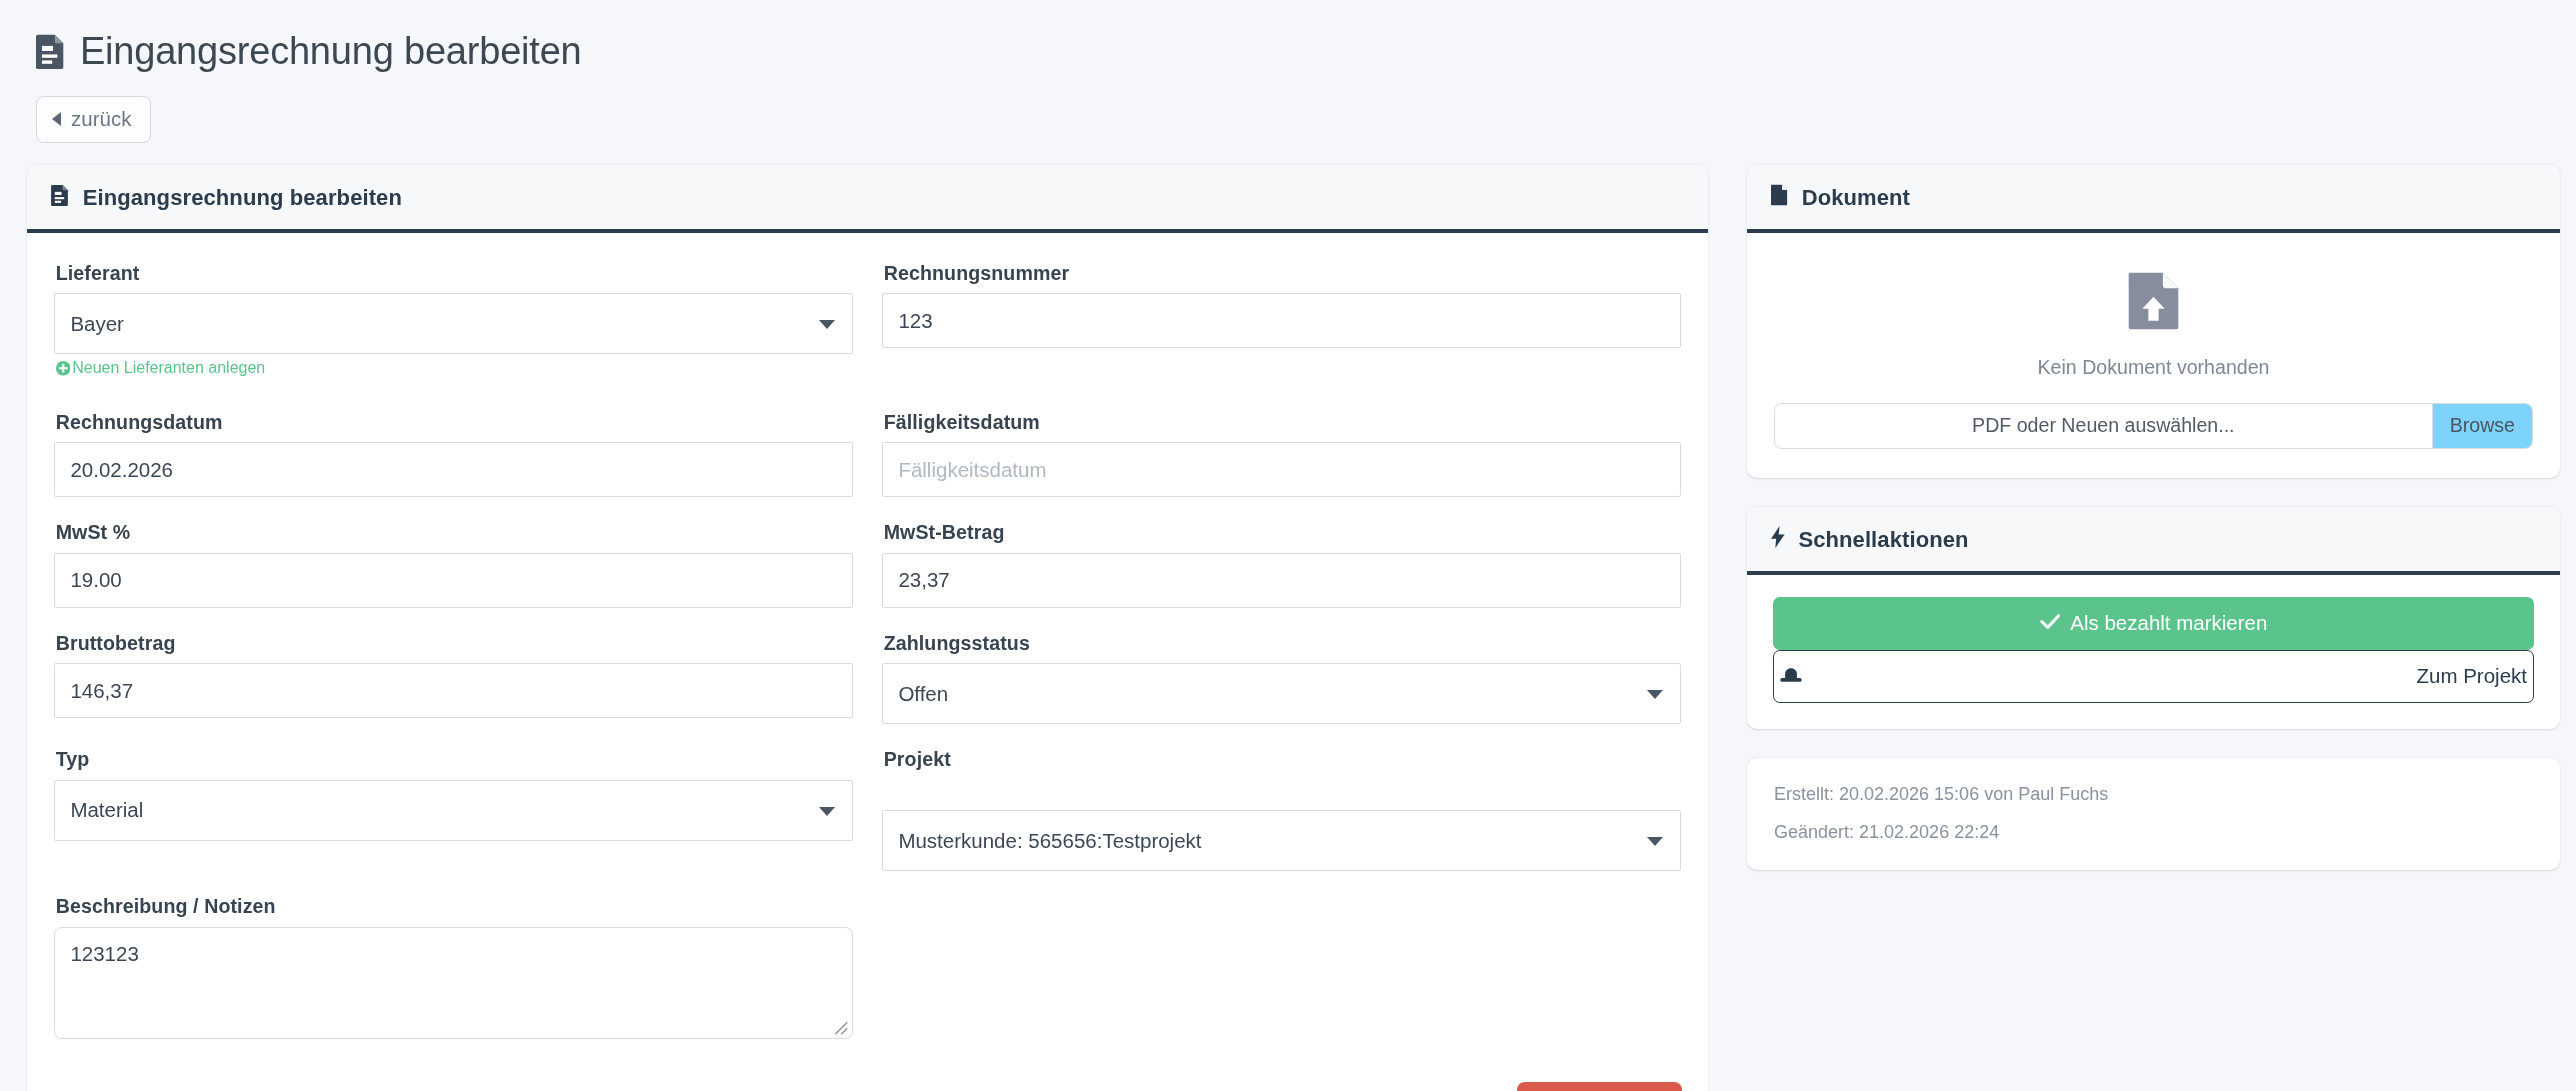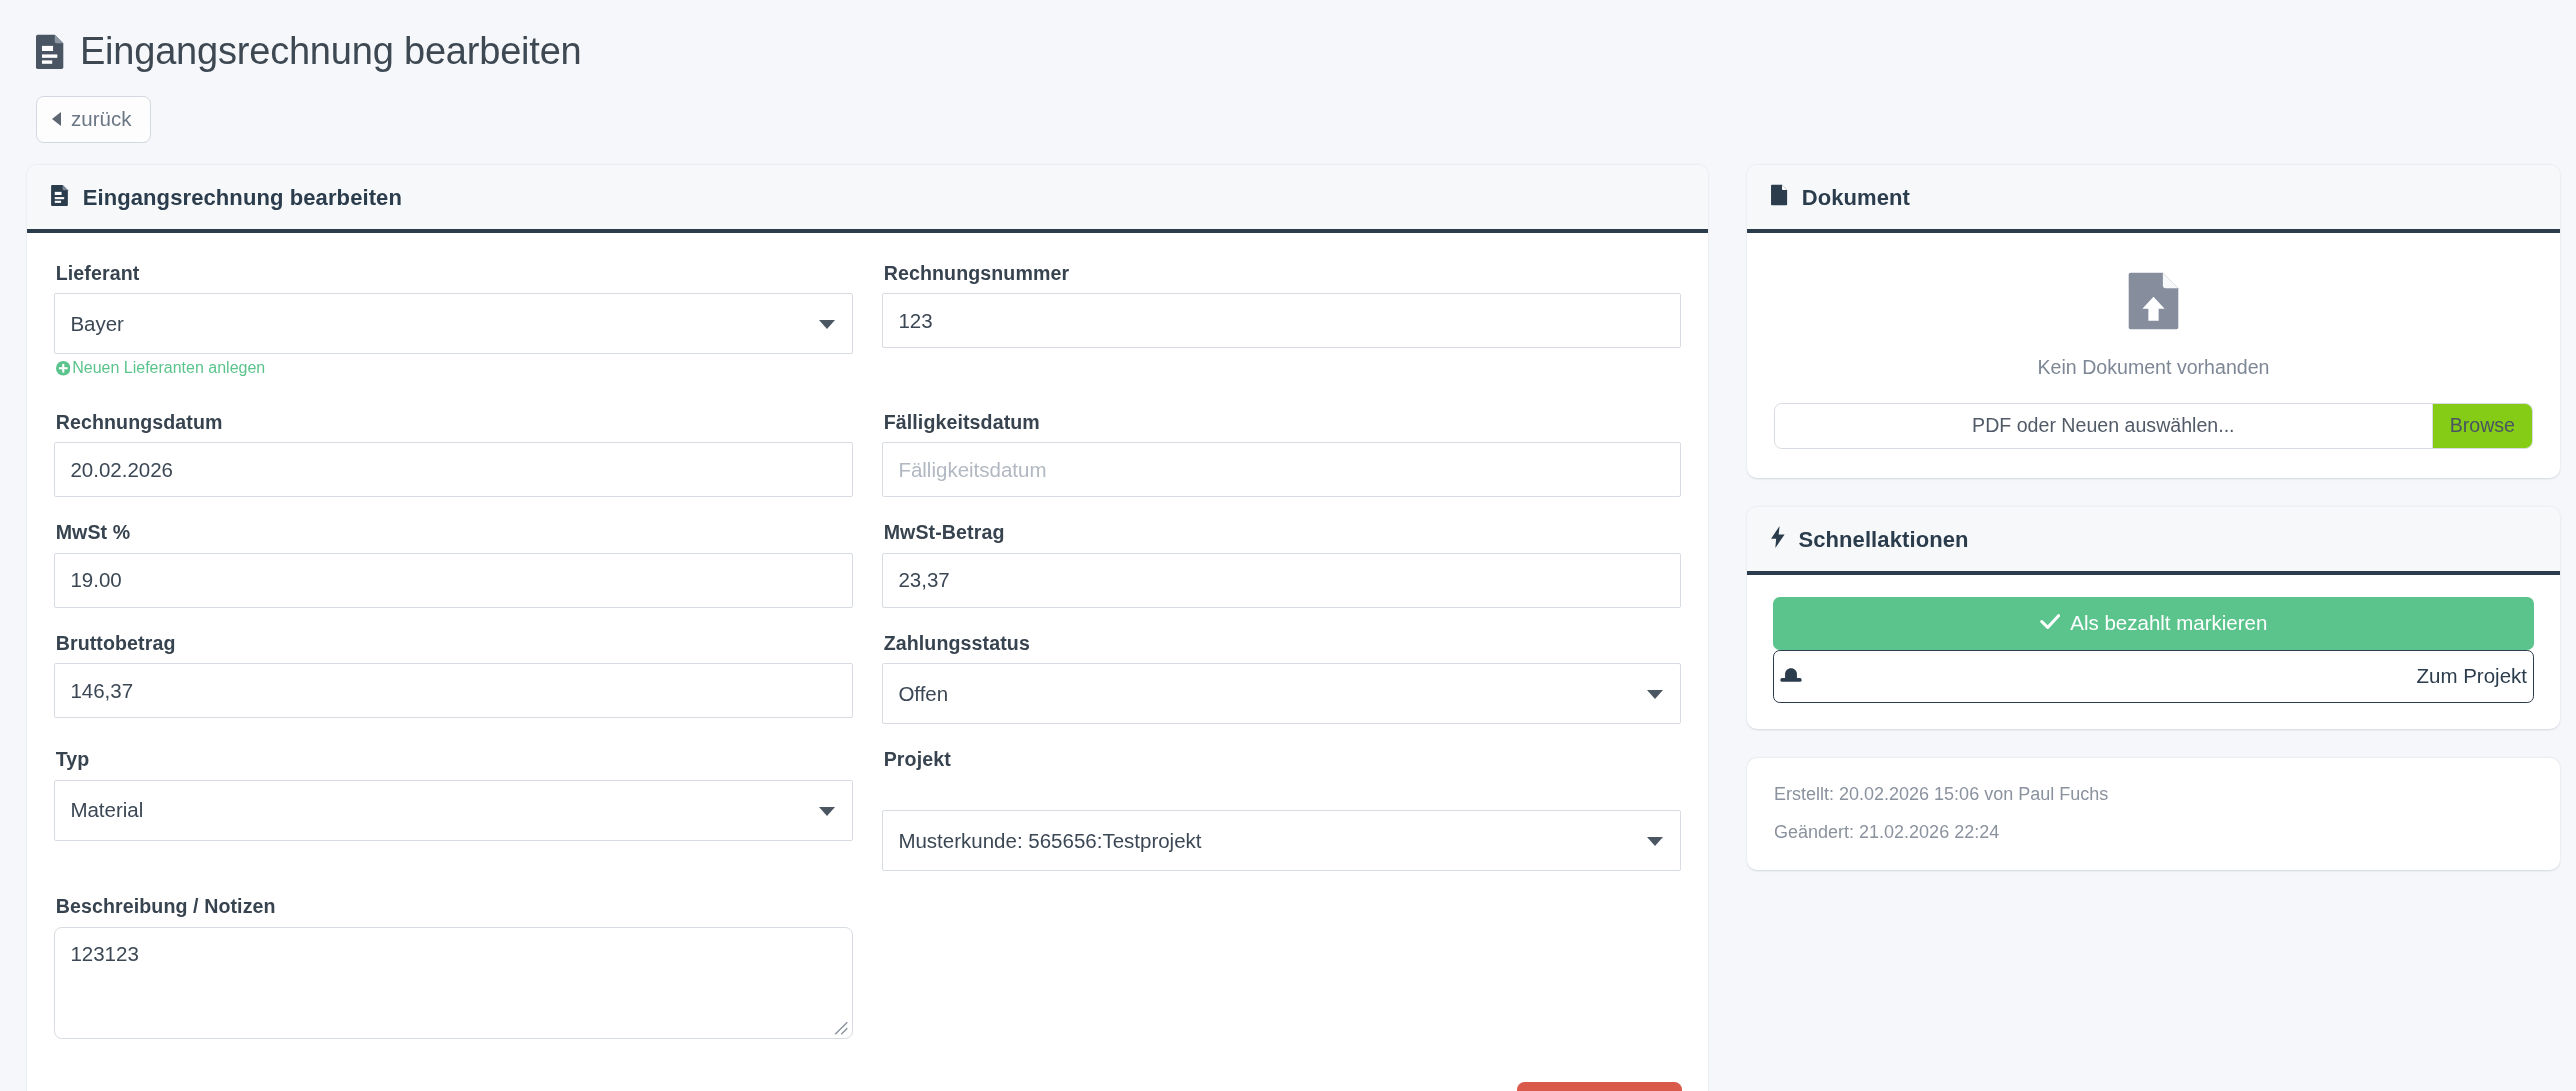--- a/index.html
+++ b/index.html
@@ -202,21 +202,21 @@
     display: flex;
     align-items: center;
     justify-content: center;
     font-size: 19.6px;
     color: #515b68;
   }
   .file-input .browse {
     display: flex;
     align-items: center;
     padding: 0 17px;
-    background: #84cc16;
+    background: #7dd3fc;
     font-size: 19.6px;
     color: #4a5462;
     cursor: pointer;
     border-left: 0.9px solid #d7dce2;
   }
 
   
   .qa-body { padding: 22px 26px 26px 26px; }
   .btn-success {
     display: flex;

